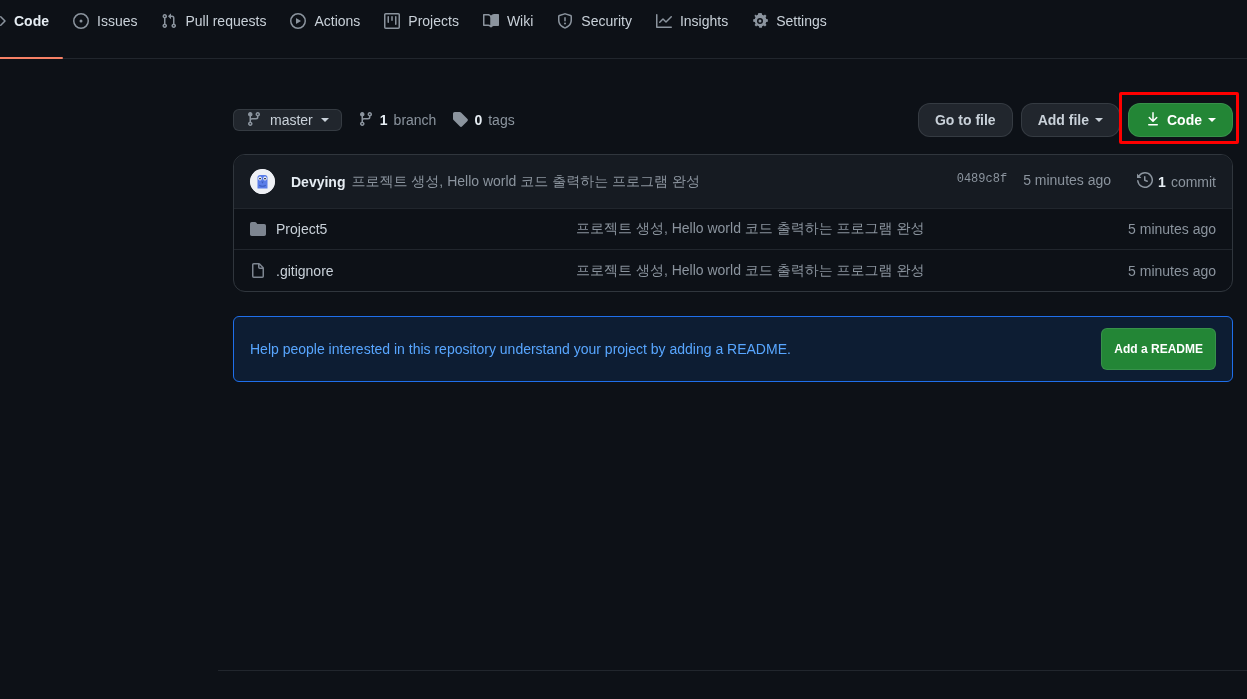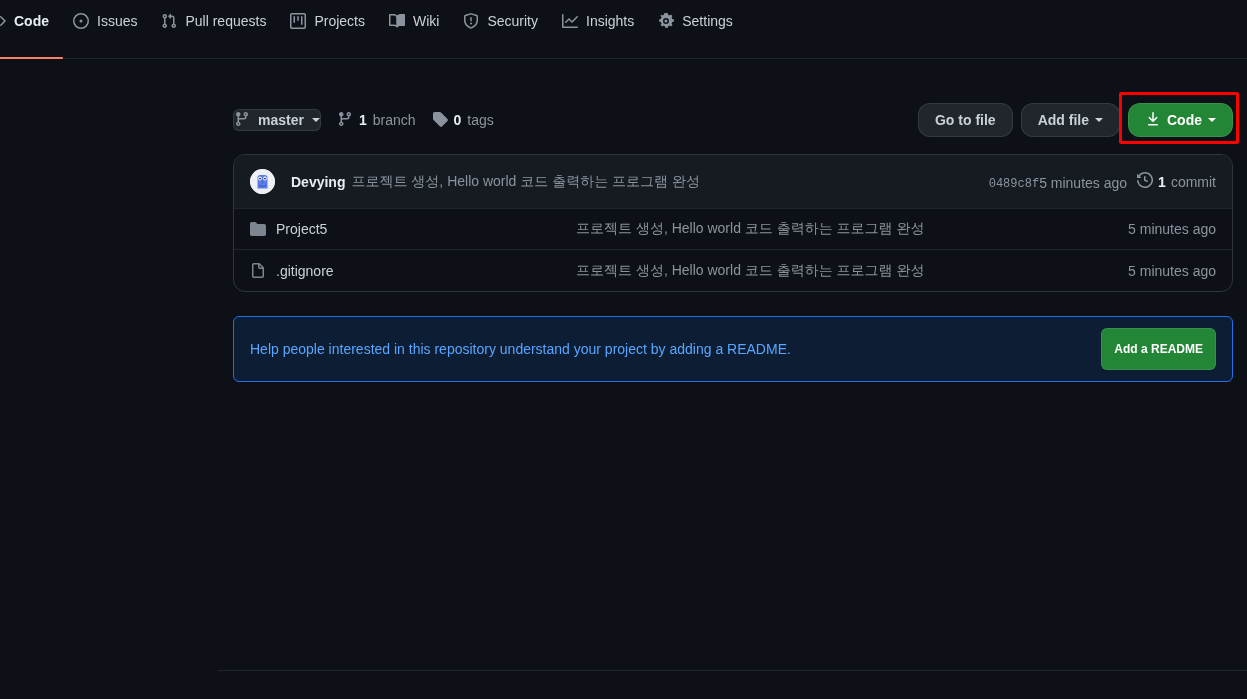--- a/index.html
+++ b/index.html
@@ -76,22 +76,22 @@
   }
   .branch-btn {
     display: flex;
     align-items: center;
     gap: 8px;
     background: #21262d;
     border: 1px solid rgba(240,246,252,0.1);
     border-radius: 6px;
     color: #c9d1d9;
     font-size: 14px;
-    font-weight: bold;
-    padding: 6px 0;
+    font-weight: normal;
+    padding: 6px 12px;
     height: 22px;
     cursor: pointer;
   }
   .caret {
     width: 0; height: 0;
     border-left: 4px solid transparent;
     border-right: 4px solid transparent;
     border-top: 4px solid currentColor;
     display: inline-block;
   }
@@ -179,22 +179,22 @@
   }
   .commit-msg {
     color: #8b949e;
     font-size: 14px;
     margin-left: 6px;
     cursor: pointer;
   }
   .commit-right {
     margin-left: auto;
     display: flex;
-    align-items: flex-end;
-    gap: 0;
+    align-items: flex-start;
+    gap: 16px;
   }
   .commit-sha {
     font-family: "Liberation Mono", "DejaVu Sans Mono", monospace;
     font-size: 12px;
     color: #8b949e;
     cursor: pointer;
   }
   .commit-time { font-size: 14px; color: #8b949e; }
   .commit-count {
     display: flex;
@@ -308,20 +308,28 @@
 
     <li class="nav-item">
       <span class="nav-icon">
         <svg width="16" height="16" viewBox="0 0 16 16" fill="#8b949e">
             <path d="M7.177 3.073L9.573.677A.25.25 0 0110 .854v4.792a.25.25 0 01-.427.177L7.177 3.427a.25.25 0 010-.354zM3.75 2.5a.75.75 0 100 1.5.75.75 0 000-1.5zm-2.25.75a2.25 2.25 0 113 2.122v5.256a2.251 2.251 0 11-1.5 0V5.372A2.25 2.25 0 011.5 3.25zM11 2.5h-1V4h1a1 1 0 011 1v5.628a2.251 2.251 0 101.5 0V5A2.5 2.5 0 0011 2.5zm1 10.25a.75.75 0 111.5 0 .75.75 0 01-1.5 0zM3.75 12a.75.75 0 100 1.5.75.75 0 000-1.5z"></path>
           </svg>
       </span>
       <span class="nav-label">Pull requests</span>
     </li>
 
+    <li class="nav-item">
+      <span class="nav-icon">
+        <svg width="16" height="16" viewBox="0 0 16 16" fill="#8b949e">
+            <path d="M8 0a8 8 0 110 16A8 8 0 018 0zM1.5 8a6.5 6.5 0 1013 0 6.5 6.5 0 00-13 0zm4.879-2.773l4.264 2.559a.25.25 0 010 .428l-4.264 2.559A.25.25 0 016 10.559V5.442a.25.25 0 01.379-.215z"></path>
+          </svg>
+      </span>
+      <span class="nav-label">Actions</span>
+    </li>
 
     <li class="nav-item">
       <span class="nav-icon">
         <svg width="16" height="16" viewBox="0 0 16 16" fill="#8b949e">
             <path d="M1.75 0h12.5C15.216 0 16 .784 16 1.75v12.5A1.75 1.75 0 0114.25 16H1.75A1.75 1.75 0 010 14.25V1.75C0 .784.784 0 1.75 0zM1.5 1.75v12.5c0 .138.112.25.25.25h12.5a.25.25 0 00.25-.25V1.75a.25.25 0 00-.25-.25H1.75a.25.25 0 00-.25.25zM11.75 3a.75.75 0 01.75.75v7.5a.75.75 0 01-1.5 0v-7.5a.75.75 0 01.75-.75zm-8.25.75a.75.75 0 011.5 0v5.5a.75.75 0 01-1.5 0v-5.5zM8 3a.75.75 0 01.75.75v3.5a.75.75 0 11-1.5 0v-3.5A.75.75 0 018 3z"></path>
           </svg>
       </span>
       <span class="nav-label">Projects</span>
     </li>
 

